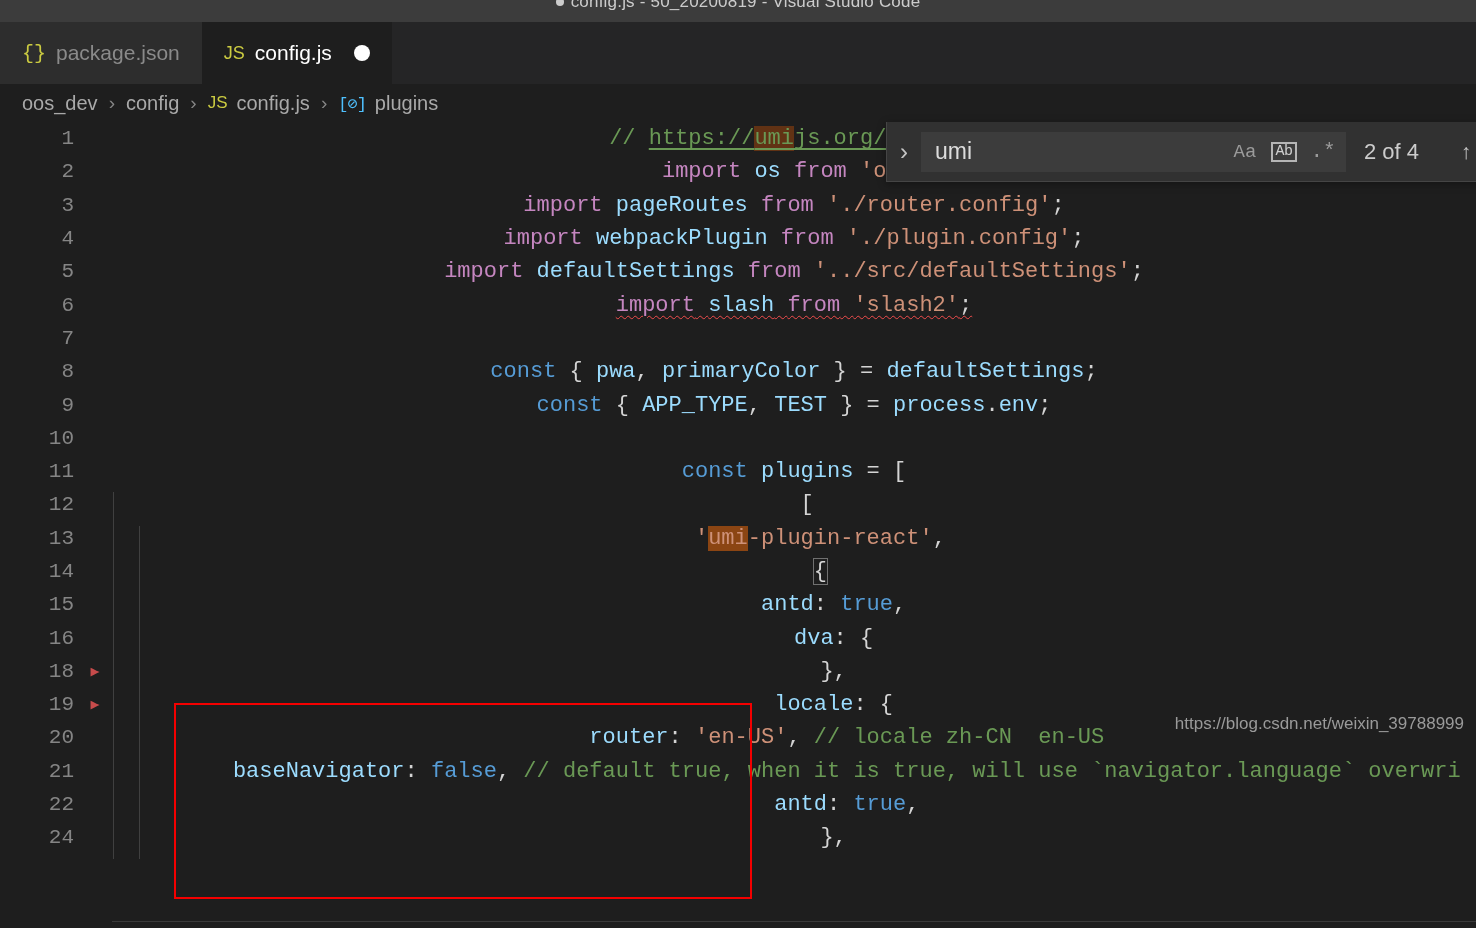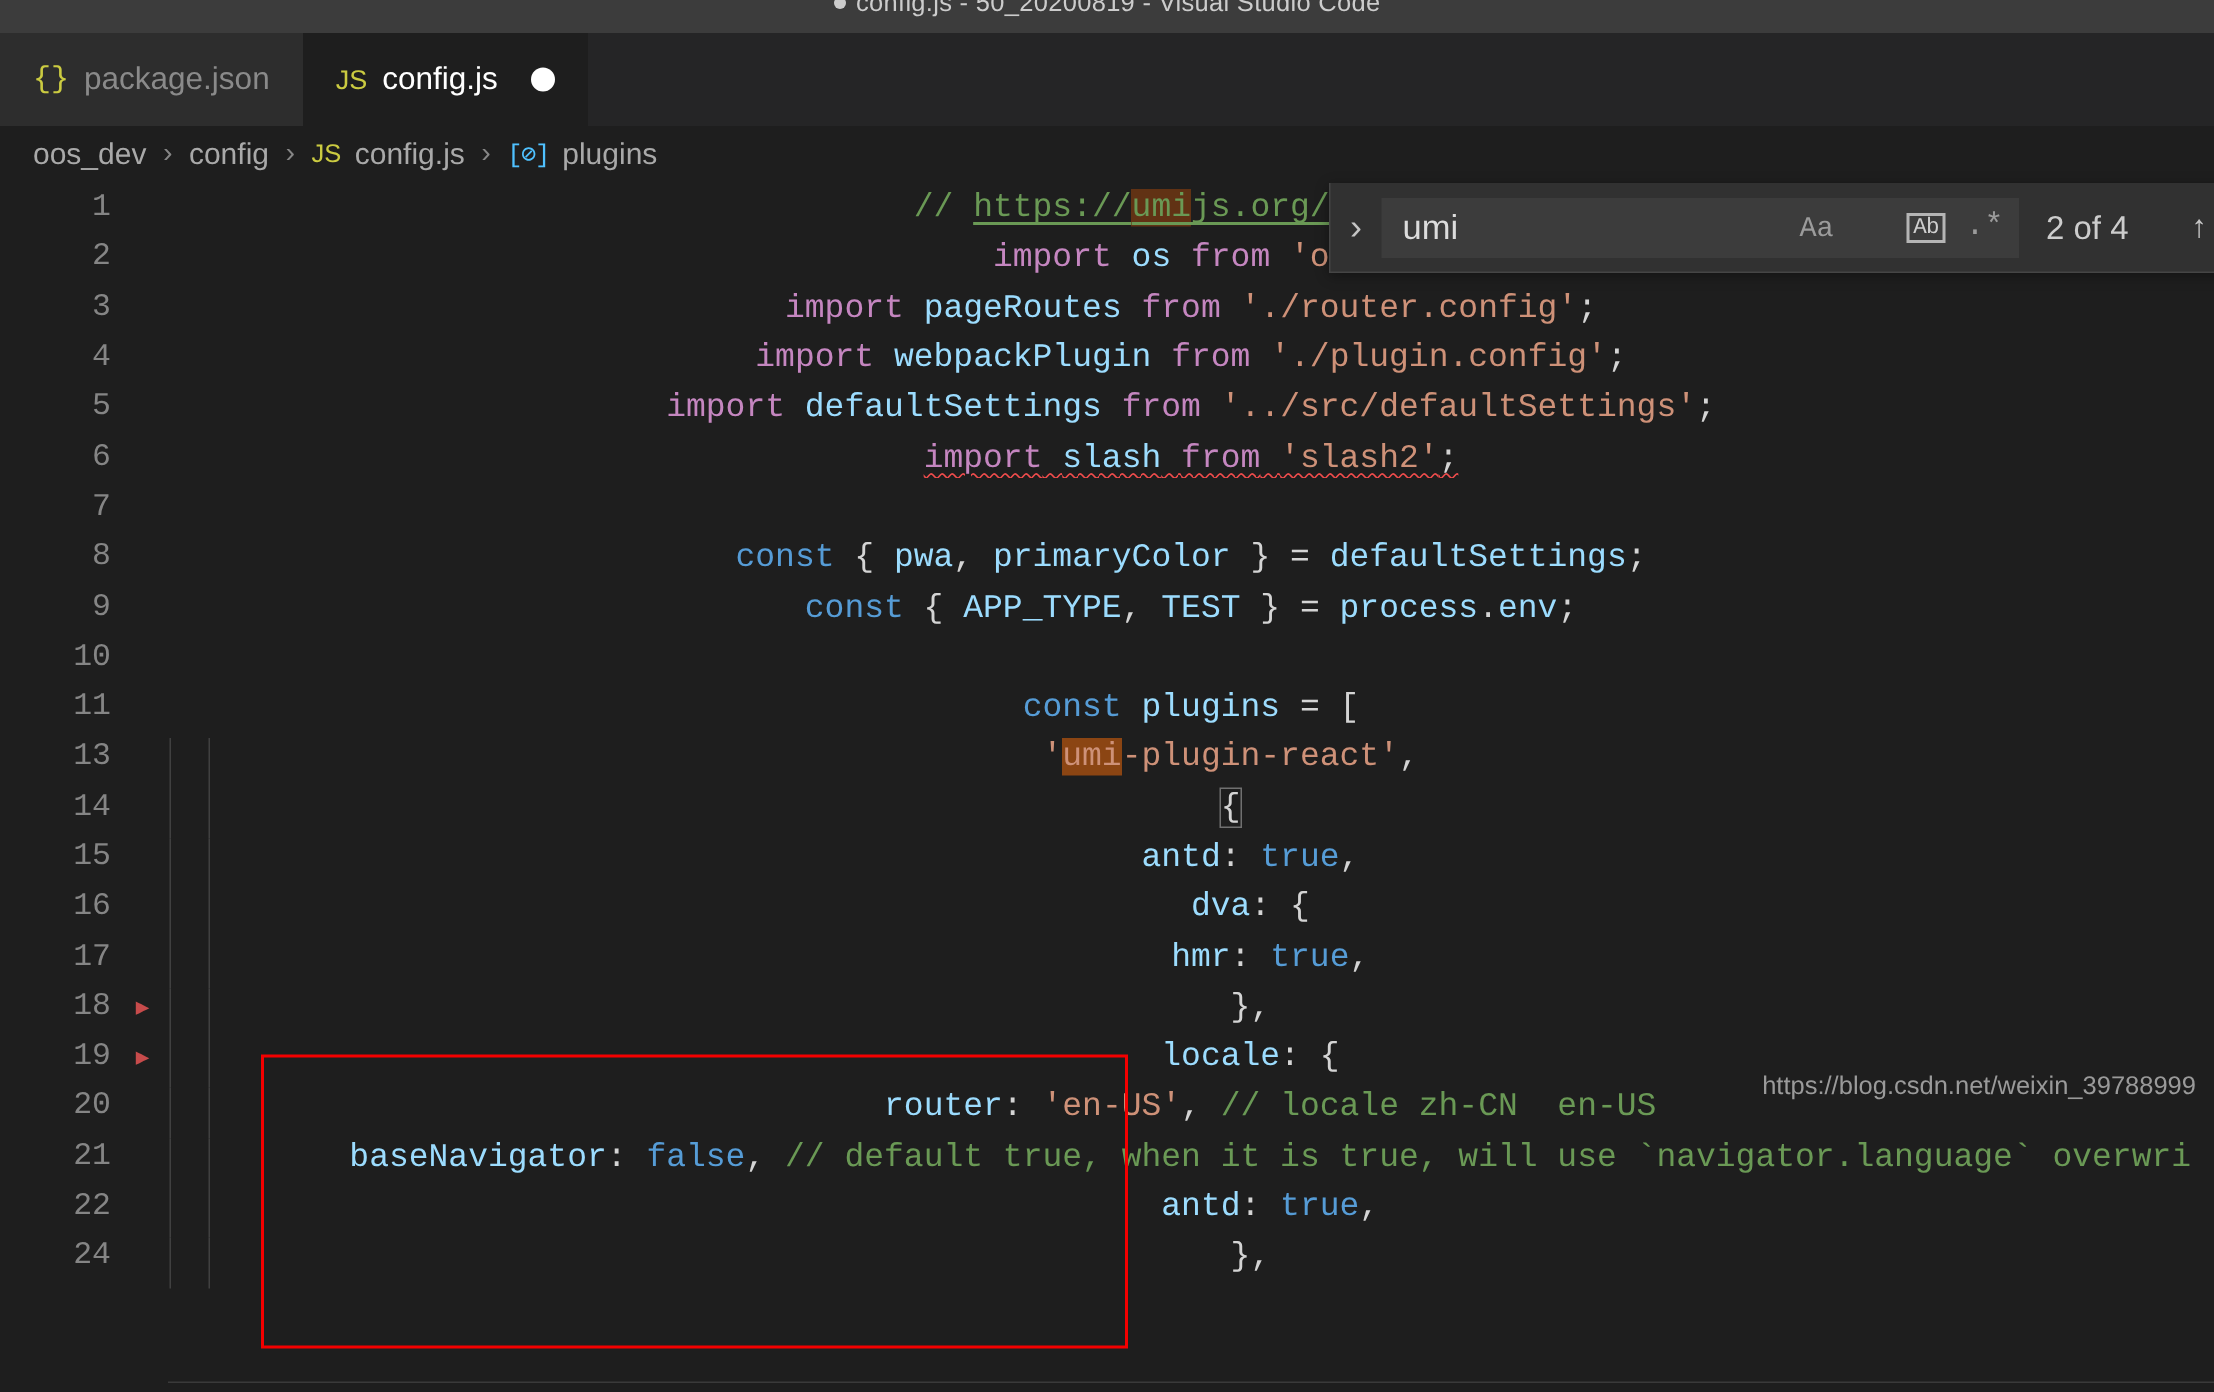--- a/index.html
+++ b/index.html
@@ -114,21 +114,21 @@
     position: relative; width: 425px; height: 40px; background: #3c3c3c;
     display: flex; align-items: center; padding: 0 8px 0 14px; flex: none;
   }
   .fw-input-text { color: #dcdcdc; font-size: 23px; flex: 1; font-family: "Liberation Sans", sans-serif; }
   .fw-icons { display: flex; align-items: center; gap: 9px; }
   .fw-ic {
     width: 30px; height: 28px; display: flex; align-items: center; justify-content: center;
     color: #9b9b9b; font-size: 19px; cursor: pointer; border-radius: 3px; flex: none;
     font-family: Liberation Mono, monospace;
   }
-  .fw-ic.on { color: #cfcfcf; margin-left: 34px; }
+  .fw-ic.on { color: #cfcfcf; }
   .fw-ic .abl {
     border-top: 2px solid #b5b5b5; border-bottom: 2px solid #b5b5b5;
     border-left: 2px solid #b5b5b5; border-right: 2px solid #b5b5b5;
     padding: 0px 2px; font-size: 15px; line-height: 16px; letter-spacing: -0.5px;
   }
   .fw-ic .regex { font-size: 21px; line-height: 1; }
   .fw-count { color: #cccccc; font-size: 22px; padding-left: 18px; white-space: nowrap; font-family: "Liberation Sans", sans-serif; }
   .fw-nav { margin-left: auto; display: flex; align-items: center; padding-right: 2px; }
   .fw-navbtn { width: 34px; height: 34px; display:flex; align-items:center; justify-content:center; color:#c5c5c5; font-size:21px; cursor:pointer; }
 
@@ -240,20 +240,25 @@
         <span class="fold"></span>
         <span class="code"></span>
       </div>
 
       <div class="row">
         <span class="lnum">11</span>
         <span class="fold"></span>
         <span class="code"><span class="c-const">const</span><span class="c-plain"> </span><span class="c-var">plugins</span><span class="c-plain"> = [</span></span>
       </div>
 
+      <div class="row">
+        <span class="lnum">12</span>
+        <span class="fold"></span>
+        <span class="code"><span class="iguide" style="left:1px"></span><span class="c-plain">  [</span></span>
+      </div>
 
       <div class="row">
         <span class="lnum">13</span>
         <span class="fold"></span>
         <span class="code"><span class="iguide" style="left:1px"></span><span class="iguide" style="left:27px"></span><span class="c-plain">    </span><span class="c-str">'</span><span class="c-str hl-active">umi</span><span class="c-str">-plugin-react'</span><span class="c-plain">,</span></span>
       </div>
 
       <div class="row">
         <span class="lnum">14</span>
         <span class="fold"></span>
@@ -265,25 +270,20 @@
         <span class="fold"></span>
         <span class="code"><span class="iguide" style="left:1px"></span><span class="iguide" style="left:27px"></span><span class="c-plain">      </span><span class="c-var">antd</span><span class="c-plain">: </span><span class="c-const">true</span><span class="c-plain">,</span></span>
       </div>
 
       <div class="row">
         <span class="lnum">16</span>
         <span class="fold"></span>
         <span class="code"><span class="iguide" style="left:1px"></span><span class="iguide" style="left:27px"></span><span class="c-plain">      </span><span class="c-var">dva</span><span class="c-plain">: {</span></span>
       </div>
 
-      <div class="row">
-        <span class="lnum">17</span>
-        <span class="fold"></span>
-        <span class="code"><span class="iguide" style="left:1px"></span><span class="iguide" style="left:27px"></span><span class="c-plain">        </span><span class="c-var">hmr</span><span class="c-plain">: </span><span class="c-const">true</span><span class="c-plain">,</span></span>
-      </div>
 
       <div class="row">
         <span class="lnum">18</span>
         <span class="fold">▶</span>
         <span class="code"><span class="iguide" style="left:1px"></span><span class="iguide" style="left:27px"></span><span class="c-plain">      },</span></span>
       </div>
 
       <div class="row">
         <span class="lnum">19</span>
         <span class="fold">▶</span>

